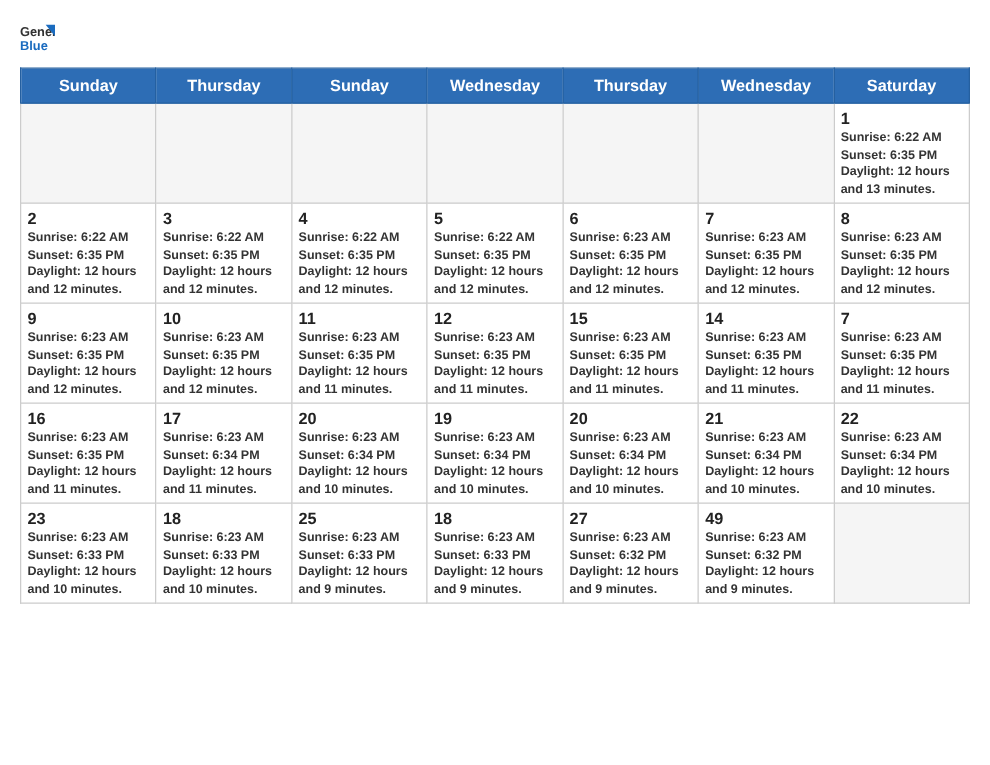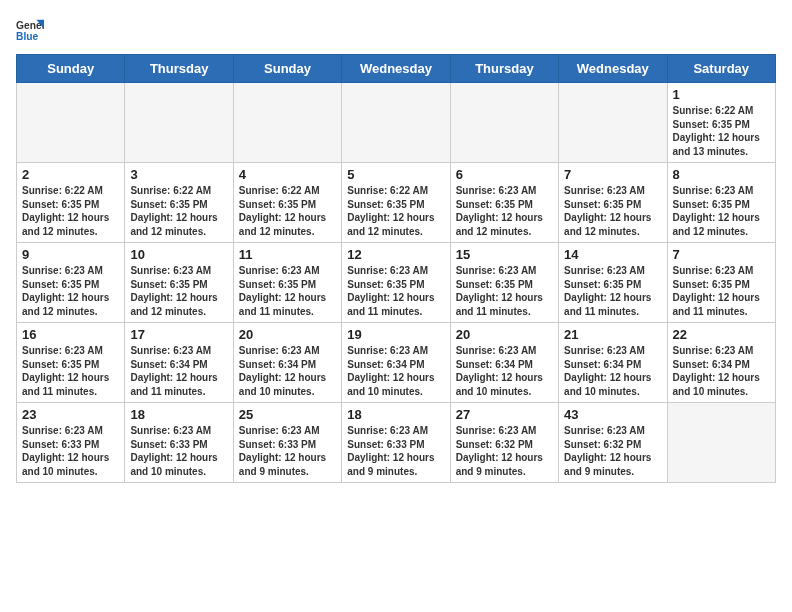--- a/index.html
+++ b/index.html
@@ -303,21 +303,21 @@
 and 9 minutes.</div>
         </td>
         <td>
           <div class="day-num">27</div>
           <div class="day-info" style="white-space: pre-line;">Sunrise: 6:23 AM
 Sunset: 6:32 PM
 Daylight: 12 hours
 and 9 minutes.</div>
         </td>
         <td>
-          <div class="day-num">43</div>
+          <div class="day-num">49</div>
           <div class="day-info" style="white-space: pre-line;">Sunrise: 6:23 AM
 Sunset: 6:32 PM
 Daylight: 12 hours
 and 9 minutes.</div>
         </td>
         <td class="empty"></td>
       </tr>
     </tbody>
 </table>
 

